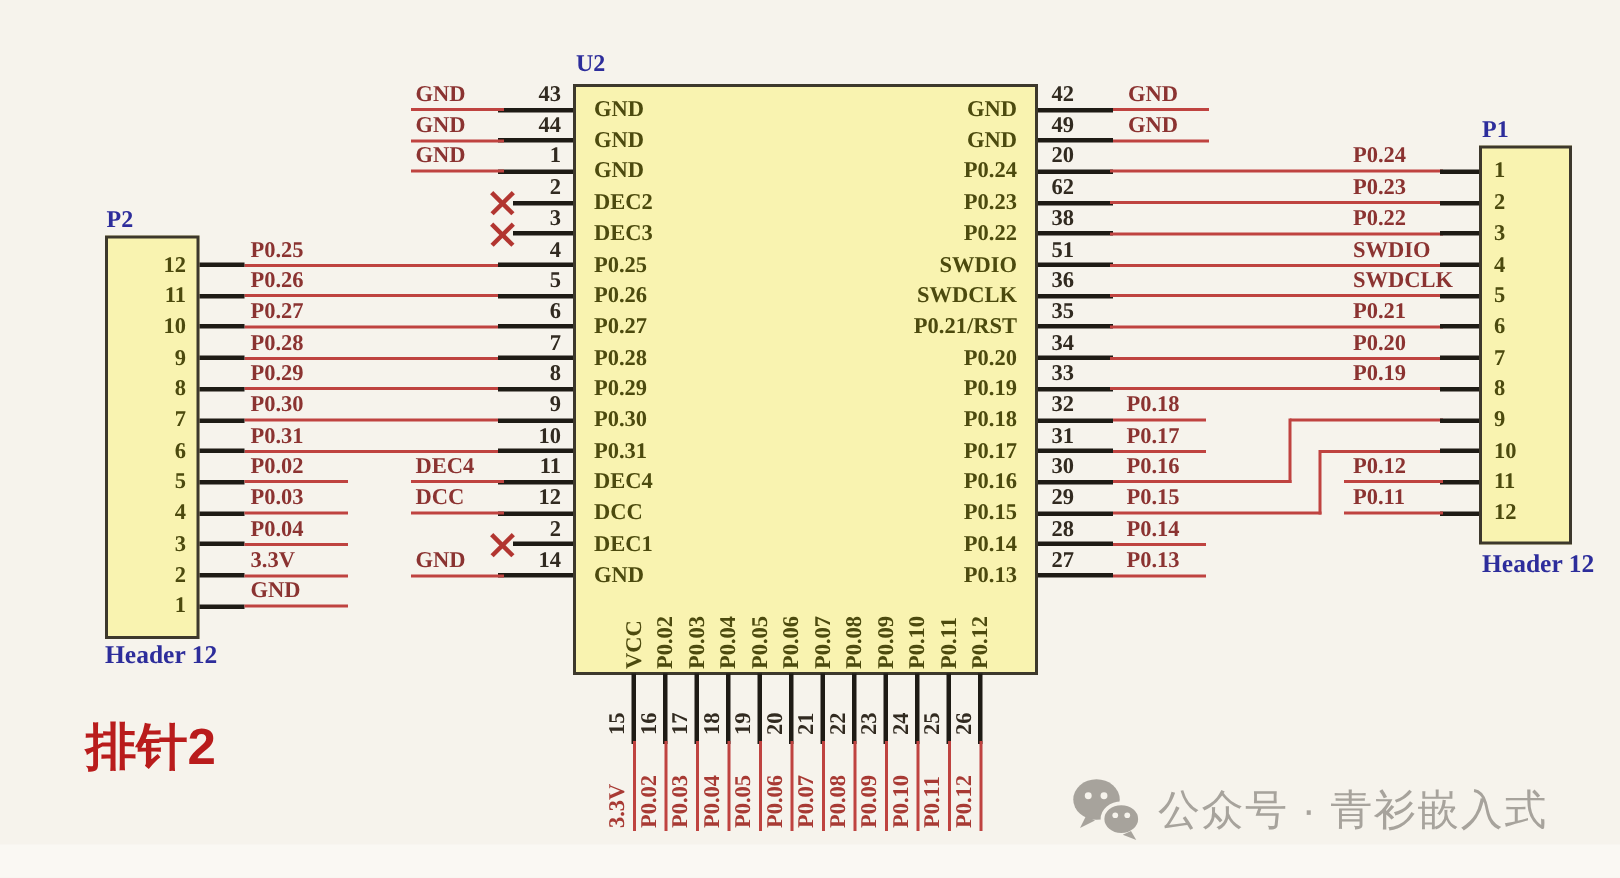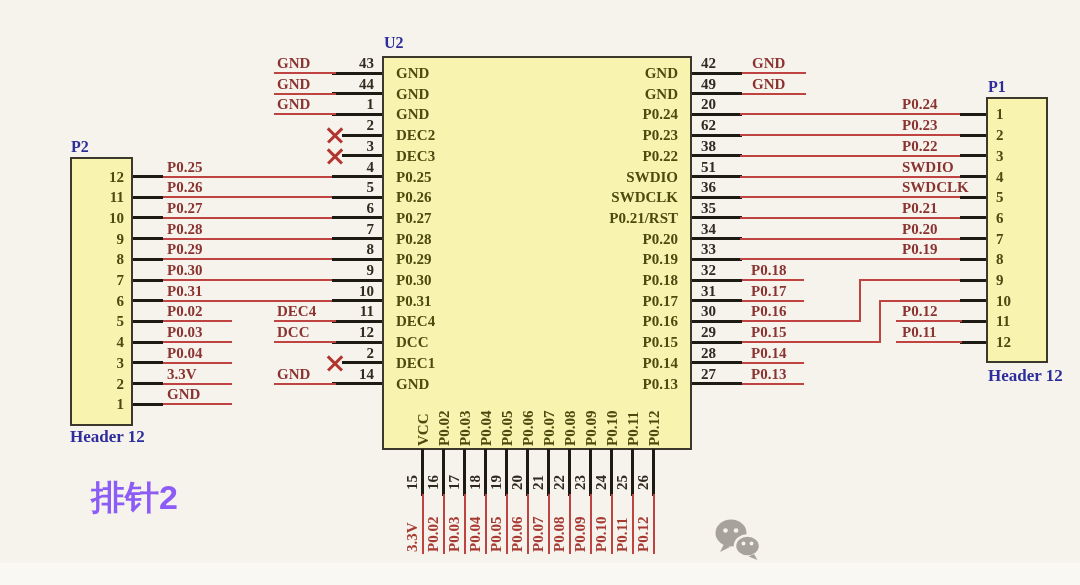--- a/index.html
+++ b/index.html
@@ -35,35 +35,36 @@
   <div class="box" id="chip-box" style="left: 382px; top: 56px; width: 310px; height: 394px; background: rgb(249, 243, 176); border: 2.5px solid rgb(61, 56, 44);"></div>
   <div class="box" id="p2-box" style="left: 70px; top: 157px; width: 63px; height: 269px; background: rgb(249, 243, 176); border: 2.5px solid rgb(61, 56, 44);"></div>
   <div class="box" id="p1-box" style="left: 986px; top: 97px; width: 62px; height: 266px; background: rgb(249, 243, 176); border: 2.5px solid rgb(61, 56, 44);"></div>
 
   <div class="t des" style="left: 384px; top: 35px; color: rgb(45, 45, 155);">U2</div>
   <div class="t des" style="left: 71px; top: 139px; color: rgb(45, 45, 155);">P2</div>
   <div class="t des hdr" style="left: 70px; top: 429px; color: rgb(45, 45, 155);">Header 12</div>
   <div class="t des" style="left: 988px; top: 79px; color: rgb(45, 45, 155);">P1</div>
   <div class="t des hdr" style="left: 988px; top: 368px; color: rgb(45, 45, 155);">Header 12</div>
 
-  <div class="ann" id="ann2" style="left: 57px; top: 475px; font-size: 34px; color: #8b5cf6; margin-left: 34px;">排针2</div>
+  <div class="ann" id="ann2" style="left: 57px; top: 475px; font-size: 34px; color: #b91c1c;">排针2</div>
 
   <div id="watermark">
     <svg id="wm-icon" width="48" height="44" viewBox="0 0 48 44">
       <g id="wm-icon-g">
         <ellipse cx="17" cy="15" rx="15.5" ry="13.5" fill="#a7a39c"></ellipse>
         <path d="M10 26 L6 34 L16 29 Z" fill="#a7a39c"></path>
         <circle class="eye" cx="11.5" cy="12.5" r="2.3" fill="#f6f3ec"></circle>
         <circle class="eye" cx="22" cy="12.5" r="2.3" fill="#f6f3ec"></circle>
         <ellipse class="sm" cx="33.5" cy="28" rx="12.5" ry="10.5" fill="#a7a39c" stroke="#f6f3ec" stroke-width="2.5"></ellipse>
         <path d="M40 36 L43.5 42 L34.5 38.5 Z" fill="#a7a39c"></path>
         <circle class="eye" cx="29.5" cy="25.5" r="1.9" fill="#f6f3ec"></circle>
         <circle class="eye" cx="37.5" cy="25.5" r="1.9" fill="#f6f3ec"></circle>
       </g>
     </svg>
+    <span class="wm-text" style="color: rgb(167, 163, 156);">公众号 · 青衫嵌入式</span>
   </div>
 
   <div id="pin-layer">
       <div class="t" style="left: 334px; width: 40px; text-align: right; top: 55px; color: rgb(49, 42, 32);">43</div>
       <div class="t ctr" style="left: 396px; top: 64px; color: rgb(76, 74, 14);">GND</div>
       <div class="ln" style="left: 332px; top: 71.5px; width: 50px; height: 3px; background: rgb(30, 27, 21);"></div>
       <div class="ln" style="left: 274px; top: 72px; width: 62px; height: 2px; background: rgb(191, 67, 64);"></div>
       <div class="t" style="left: 277px; top: 55px; color: rgb(139, 51, 49);">GND</div>
       <div class="t" style="left: 334px; width: 40px; text-align: right; top: 75.7px; color: rgb(49, 42, 32);">44</div>
       <div class="t ctr" style="left: 396px; top: 84.7px; color: rgb(76, 74, 14);">GND</div>

